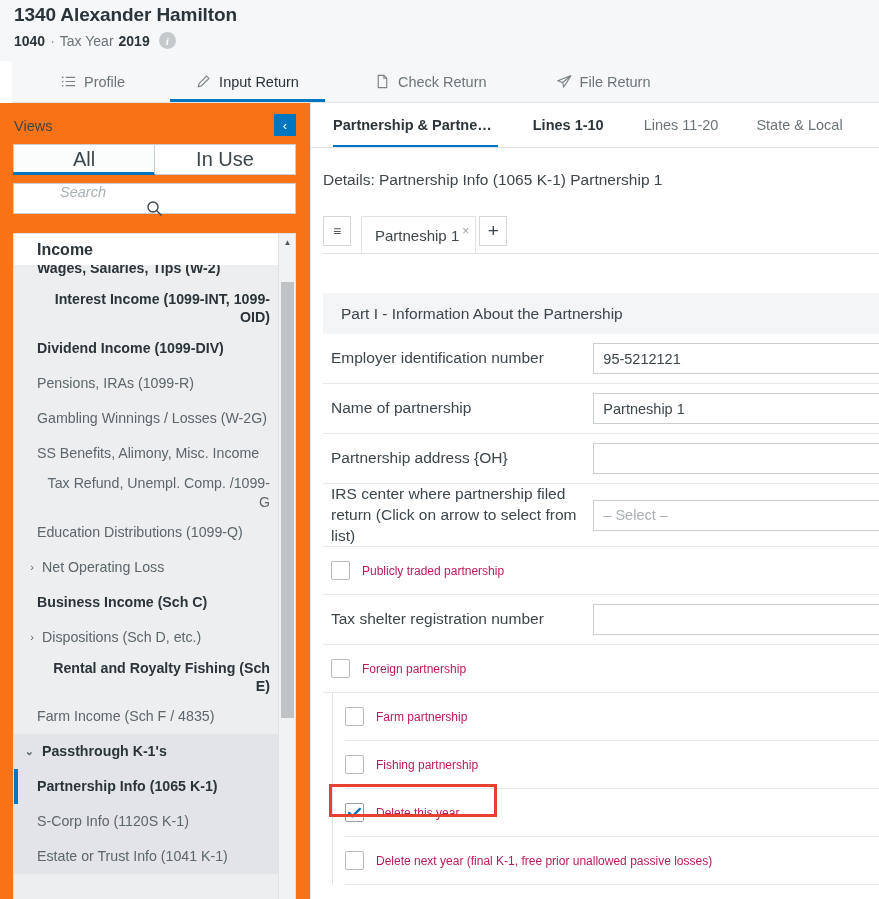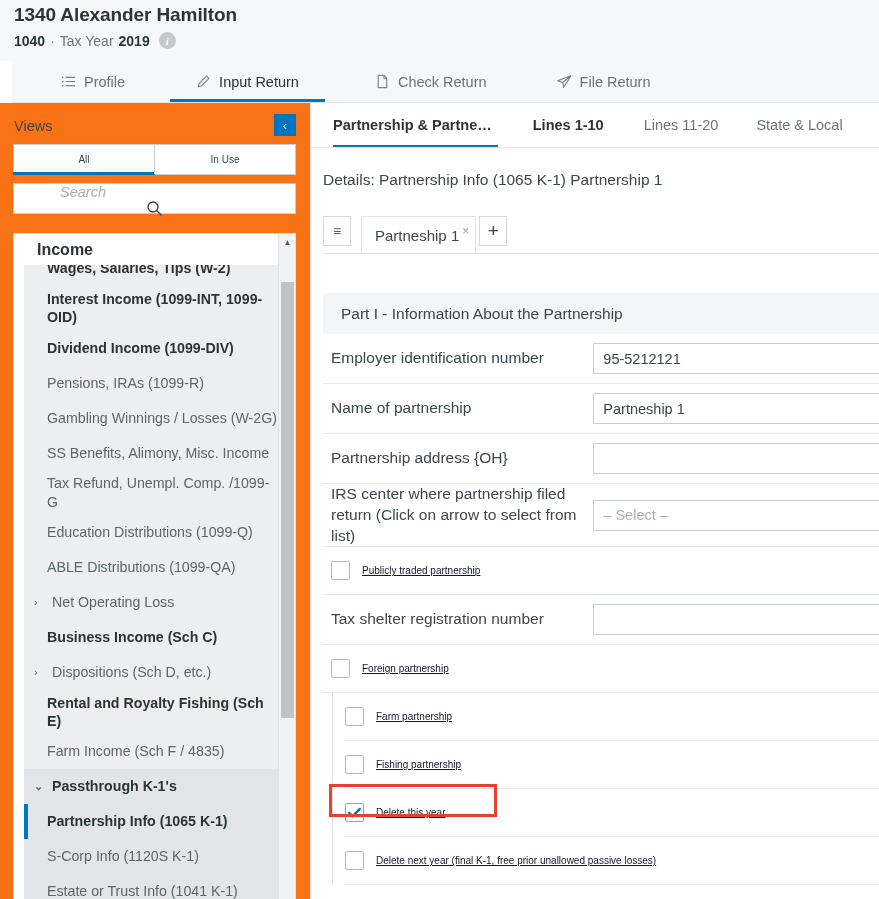--- a/index.html
+++ b/index.html
@@ -70,21 +70,21 @@
     background: #0076c0; color: #ffffff; display: flex;
     align-items: center; justify-content: center; cursor: pointer;
     font-size: 13px; line-height: 1;
   }
   .toggle-group {
     position: absolute; left: 13px; top: 41px; width: 283px; height: 31px;
     display: flex; border: 1px solid #c9ced1; background: #ffffff;
   }
   .toggle-btn {
     flex: 1; display: flex; align-items: center; justify-content: center;
-    font-size: 10px; color: #3c464b; cursor: pointer; position: relative;
+    font-size: 20px; color: #3c464b; cursor: pointer; position: relative;
     background: #fbfcfc;
     text-align: right;
   }
   .toggle-btn + .toggle-btn { border-left: 1px solid #c9ced1; background: #ffffff; }
   .toggle-btn.active::after {
     content: ""; position: absolute; left: -1px; right: -1px; bottom: -1px;
     height: 3px; background: #0076c0;
   }
   .search-box {
     position: absolute; left: 13px; top: 80px; width: 283px; height: 31px;
@@ -105,22 +105,22 @@
     background: #ffffff; border: 1px solid #dfe3e6; border-bottom: none;
     overflow: hidden;
   }
   .nav-group-head {
     position: absolute; left: 0; top: 0; width: 266px; height: 31px;
     display: flex; align-items: center; padding-left: 23px;
     font-size: 16px; font-weight: bold; color: #2a3439;
     background: #ffffff; z-index: 3;
   }
   .nav-scroll {
-    position: absolute; left: 10px; top: 31px; width: 266px; bottom: 0;
-    background: #eceef0; overflow: hidden;
+    position: absolute; left: 0; top: 31px; width: 266px; bottom: 0;
+    background: #eceef0; overflow: hidden; text-align: right;
   }
   .nav-inner { position: absolute; left: 0; top: -14px; width: 266px; }
   .nav-item {
     min-height: 35px; display: flex; align-items: center;
     padding: 4px 10px 4px 23px; font-size: 14.2px; color: #5c666b;
     cursor: pointer; line-height: 1.28; position: relative;
   }
   .nav-item.bold { font-weight: bold; color: #2a3439; }
   .nav-item.group {
     padding-left: 10px; color: #5c666b; gap: 8px;
@@ -231,21 +231,21 @@
     display: flex; align-items: center; min-height: 48px; padding-left: 8px;
     border-bottom: 1px solid #e6e9eb; gap: 12px;
   }
   .cbox {
     width: 19px; height: 19px; border: 1px solid #b4babd; border-radius: 2px;
     background: #ffffff; flex: 0 0 19px; cursor: pointer;
     display: flex; align-items: center; justify-content: center;
   }
   .cbox.checked { border-color: #9aa1a5; }
   .cbox.checked svg { display: block; }
-  .cb-label { font-size: 10px; color: #0f172a; text-decoration: underline; }
+  .cb-label { font-size: 12px; color: #be185d; }
   .nested {
     margin-left: 9px; border-left: 1px solid #dfe3e6; padding-left: 12px;
   }
   .nested .cbrow { padding-left: 0; text-align: center; }
 
   .highlight-box {
     position: absolute; left: 329px; top: 784px; width: 168px; height: 33px;
     border: 3px solid #e8412f; pointer-events: none; z-index: 20;
   }
 </style>
@@ -346,23 +346,20 @@
             </div>
             <div class="nav-item">
               <span>SS Benefits, Alimony, Misc. Income</span>
             </div>
             <div class="nav-item">
               <span>Tax Refund, Unempl. Comp. /1099-G</span>
             </div>
             <div class="nav-item">
               <span>Education Distributions (1099-Q)</span>
             </div>
-            <div class="nav-item">
-              <span>ABLE Distributions (1099-QA)</span>
-            </div>
             <div class="nav-item group">
               <span class="chev">›</span>
               <span>Net Operating Loss</span>
             </div>
             <div class="nav-item bold">
               <span>Business Income (Sch C)</span>
             </div>
             <div class="nav-item group">
               <span class="chev">›</span>
               <span>Dispositions (Sch D, etc.)</span>

